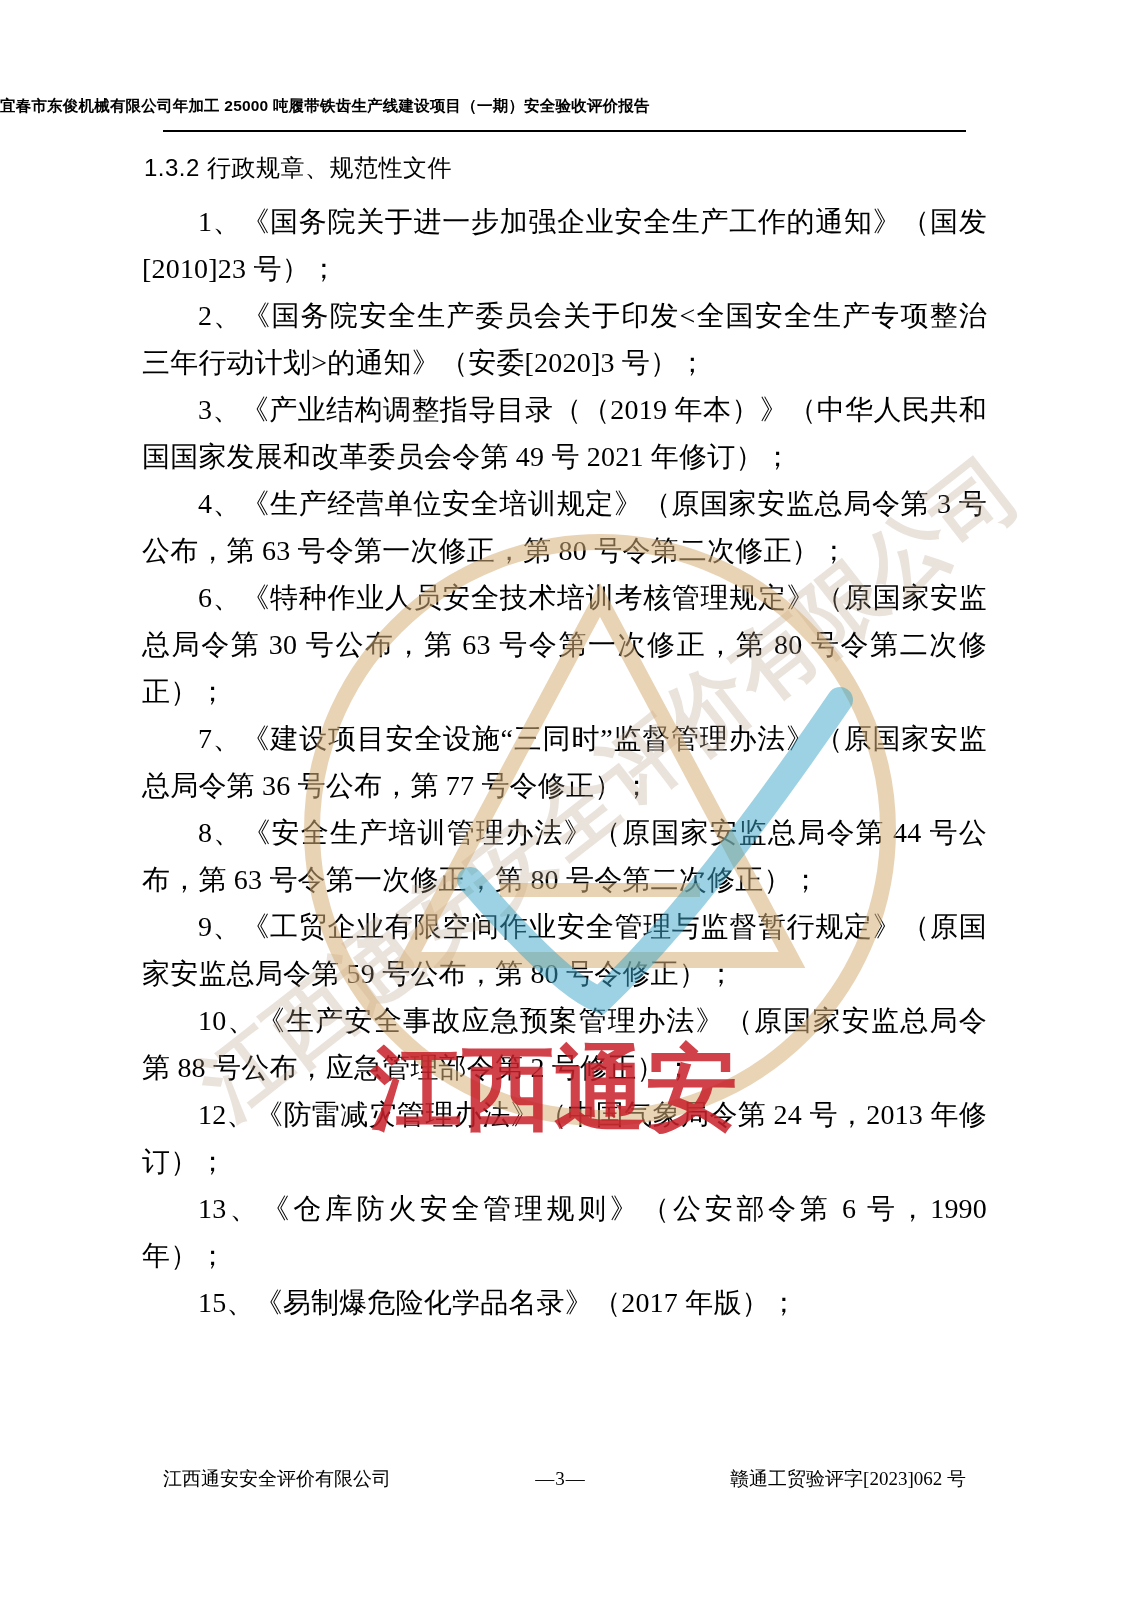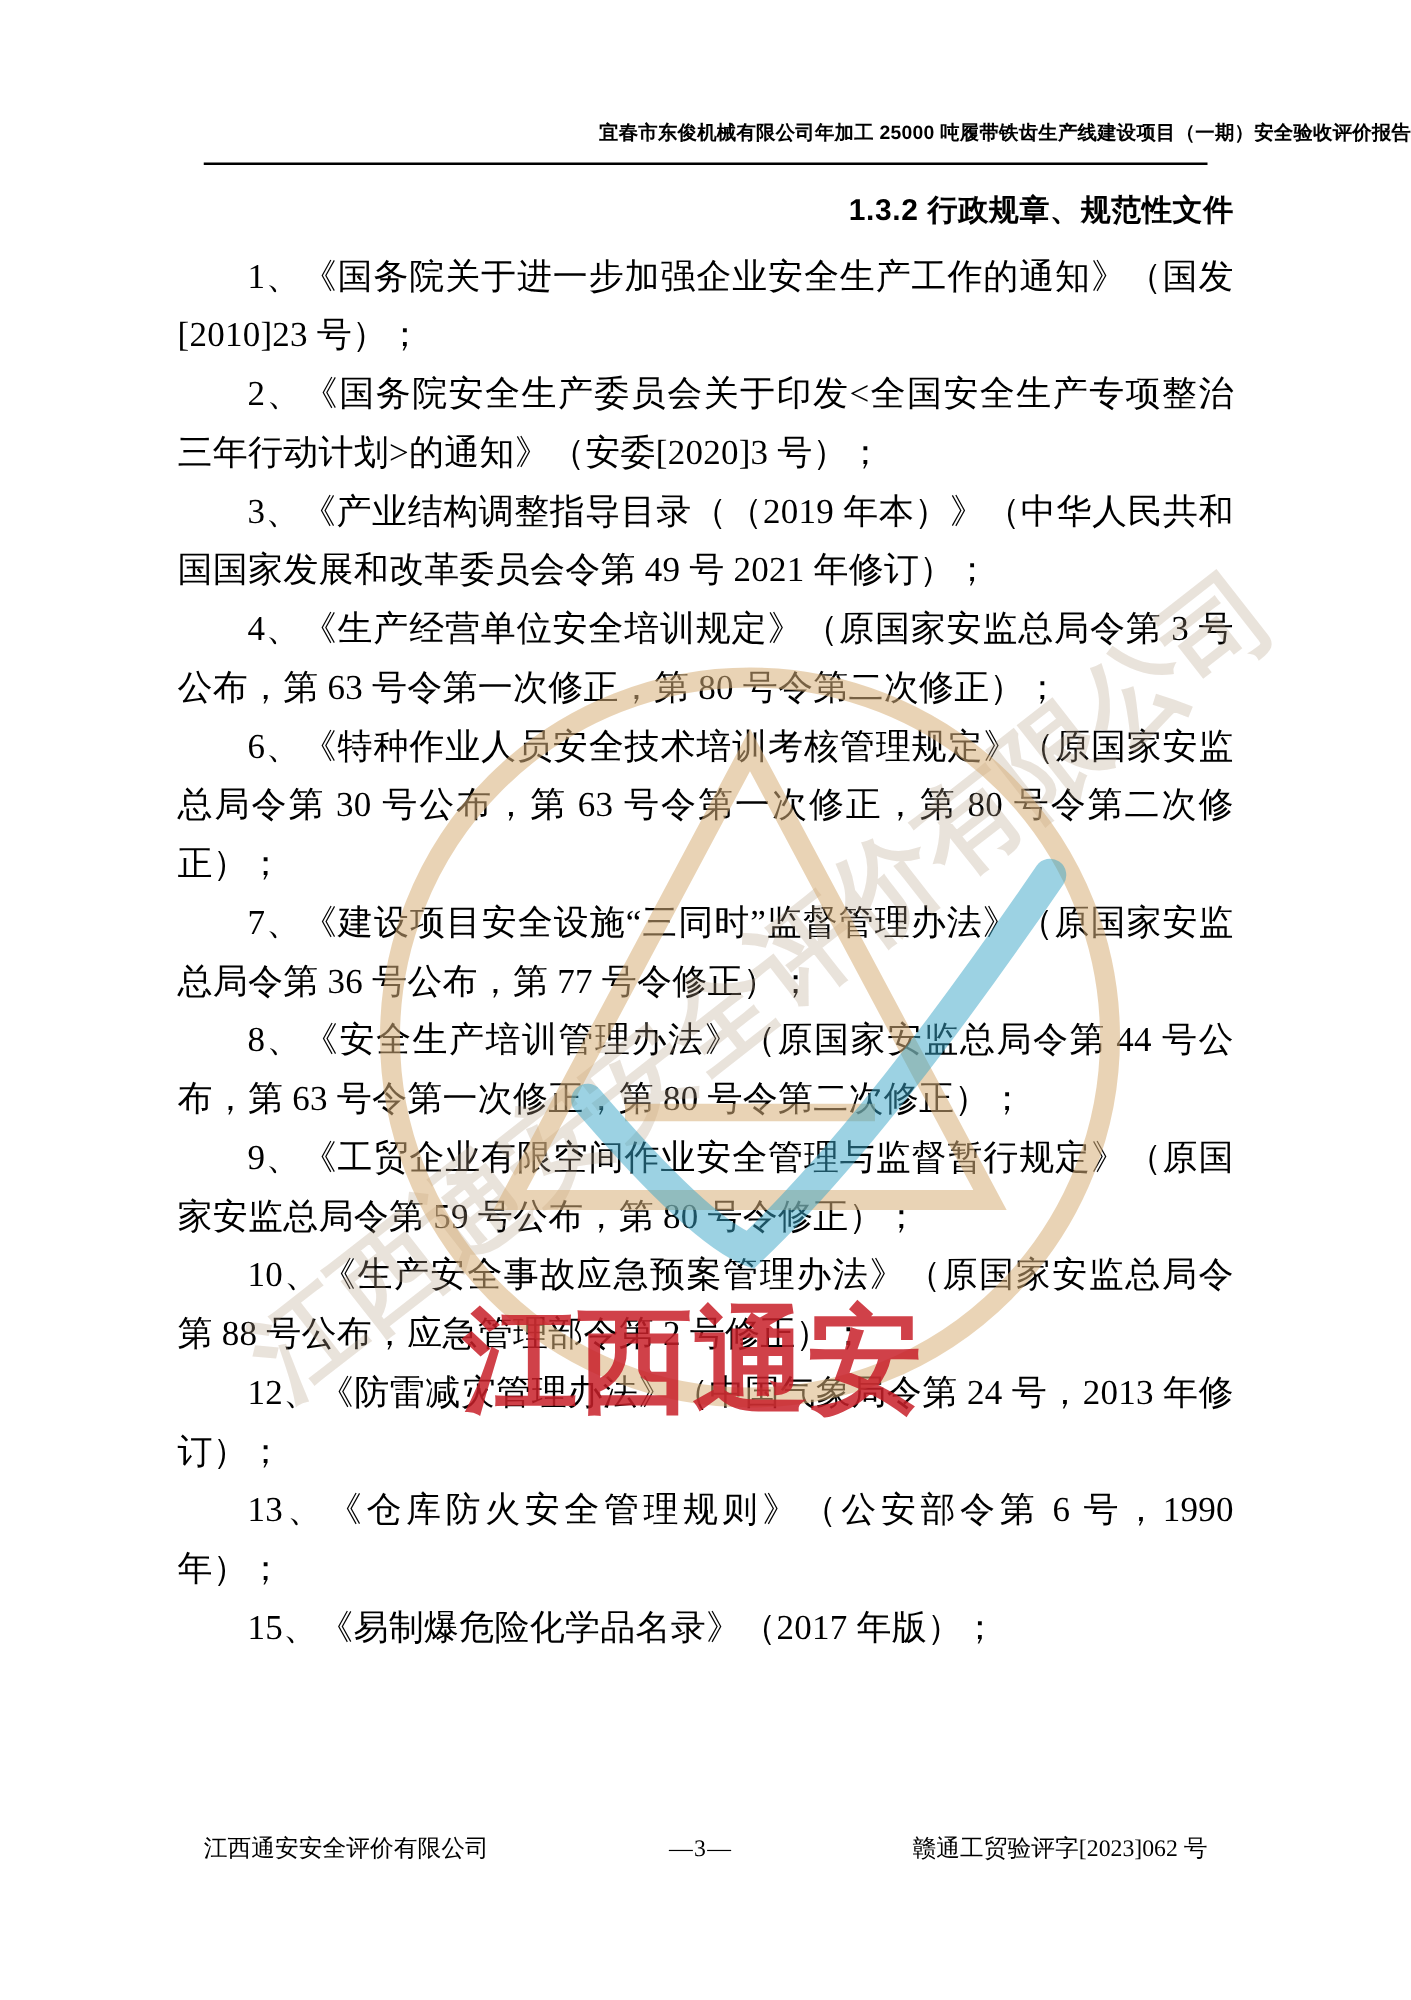--- a/index.html
+++ b/index.html
@@ -33,21 +33,21 @@
     pointer-events: none;
     z-index: 5;
   }
 
   
   .doc-header {
     position: absolute;
     left: 0;
     top: 96px;
     width: 100%;
-    text-align: right;
+    text-align: left;
     z-index: 2;
   }
   .doc-header .header-text {
     display: inline-block;
     font-family: "Liberation Sans", "DejaVu Sans", sans-serif;
     font-size: 15.5px;
     font-weight: bold;
     letter-spacing: 0.2px;
     color: #000;
     padding-bottom: 7px;
@@ -67,24 +67,23 @@
   .content {
     position: absolute;
     left: 142px;
     top: 152px;
     width: 845px;
     z-index: 3;
   }
   h2.section-title {
     font-family: "Liberation Sans", "DejaVu Sans", sans-serif;
     font-size: 24px;
-    font-weight: bold;
+    font-weight: normal;
     margin: 0 0 14px 2px;
     letter-spacing: 0.5px;
-    text-align: right;
   }
   p.para {
     font-size: 28px;
     line-height: 47px;
     margin: 0;
     text-align: justify;
     text-justify: inter-ideograph;
     text-indent: 2em;
     letter-spacing: 0.2px;
   }

